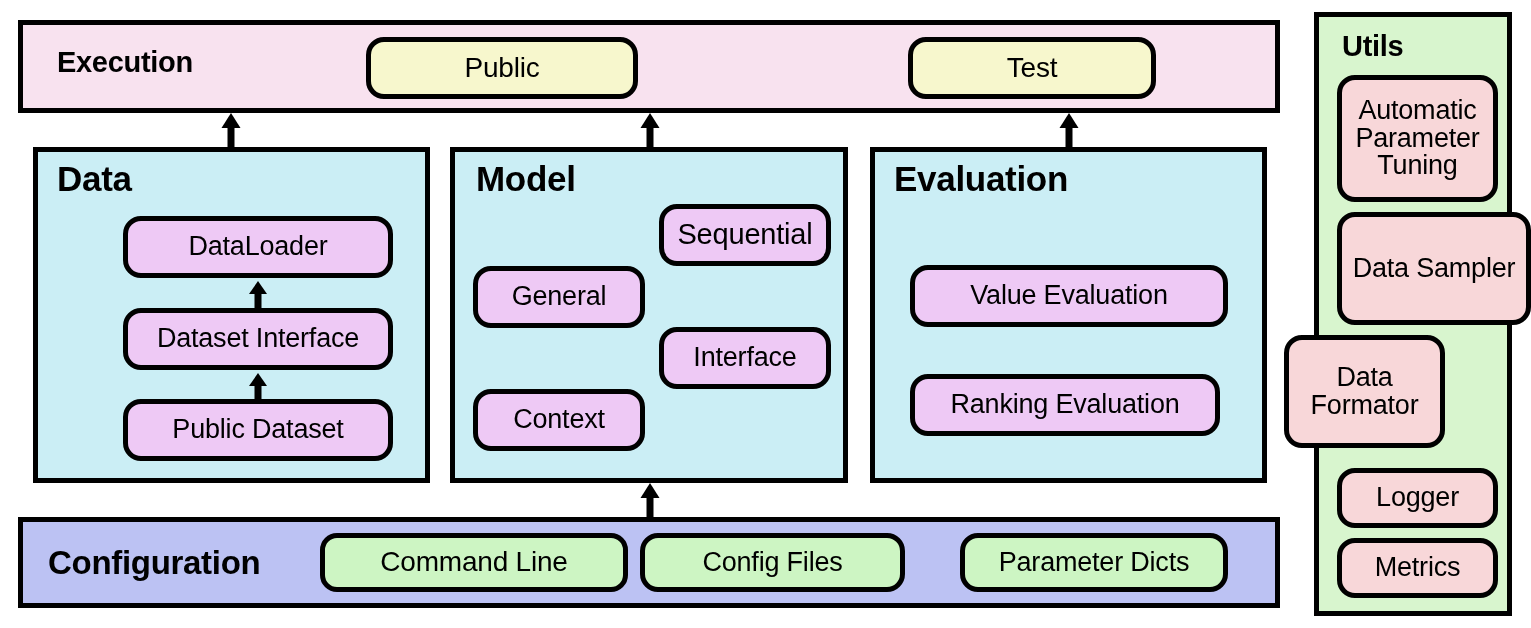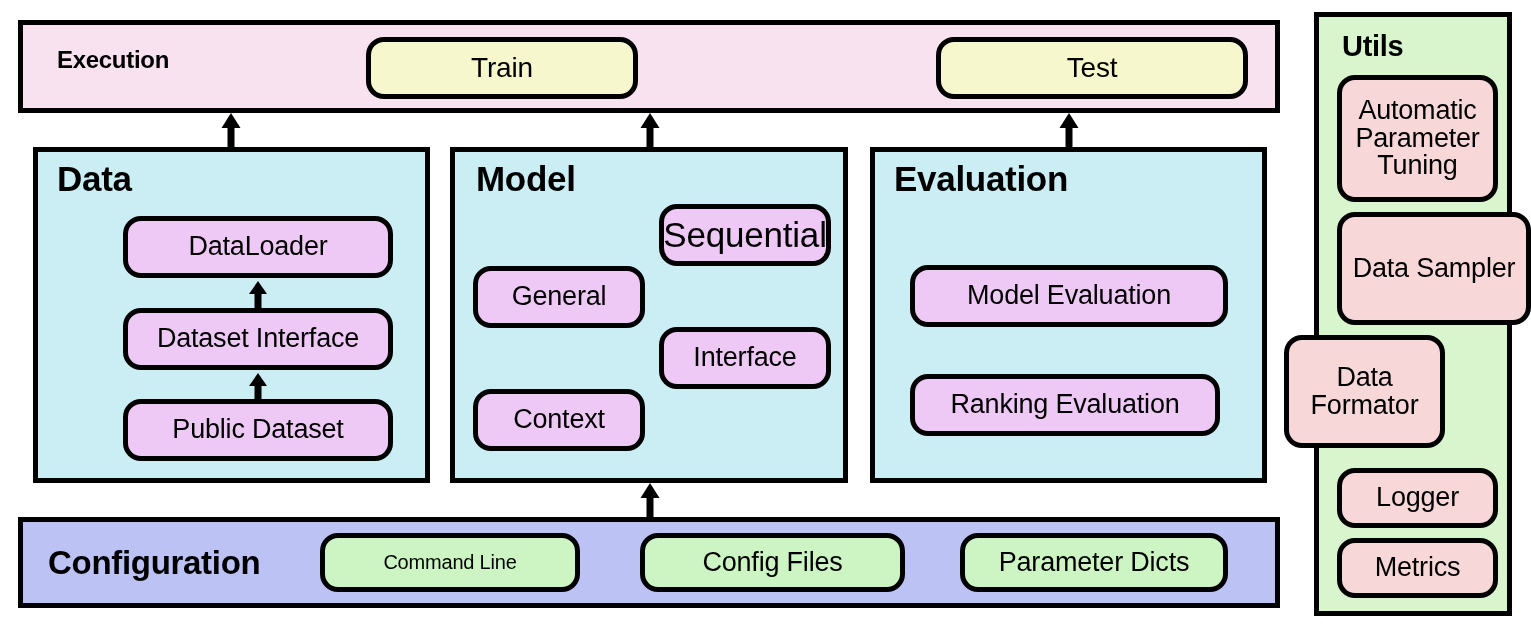--- a/index.html
+++ b/index.html
@@ -63,25 +63,25 @@
   }
   .arrow svg { display: block; }
 </style>
 </head>
 <body>
 
 <div id="canvas">
 
   <div class="panel fill-exec" style="left:18px; top:20px; width:1262px; height:93px;">
   </div>
-  <div class="panel-title" style="left:57px; top:46px; font-size:24px;">Execution</div>
+  <div class="panel-title" style="left:57px; top:46px; font-size:29px;">Execution</div>
 
-  <div class="node fill-yellow" style="left:366px; top:37px; width:272px; height:62px; font-size:28px;">Train</div>
+  <div class="node fill-yellow" style="left:366px; top:37px; width:272px; height:62px; font-size:28px;">Public</div>
 
-  <div class="node fill-yellow" style="left:908px; top:37px; width:312px; height:62px; font-size:28px;margin-left:28px;">Test</div>
+  <div class="node fill-yellow" style="left:908px; top:37px; width:248px; height:62px; font-size:28px;">Test</div>
 
   <div class="arrow" style="left:220px; top:113px;">
     <svg width="22" height="36" viewBox="0 0 22 36">
       <path d="M11 36 L11 12" stroke="#000" stroke-width="7" fill="none"></path>
       <path d="M11 0 L1.5 15 L20.5 15 Z" fill="#000"></path>
     </svg>
   </div>
 
   <div class="arrow" style="left:639px; top:113px;">
     <svg width="22" height="36" viewBox="0 0 22 36">
@@ -118,48 +118,48 @@
       <path d="M11 0 L2 13 L20 13 Z" fill="#000"></path>
     </svg>
   </div>
 
   <div class="node fill-violet" style="left:123px; top:399px; width:270px; height:62px; font-size:27px;">Public Dataset</div>
 
   <div class="panel fill-cyan" style="left:450px; top:147px; width:398px; height:336px;">
   </div>
   <div class="panel-title" style="left:476px; top:159px; font-size:35px;">Model</div>
 
-  <div class="node fill-violet" style="left:659px; top:204px; width:172px; height:62px; font-size:35px;">Sequential</div>
+  <div class="node fill-violet" style="left:659px; top:204px; width:172px; height:62px; font-size:29px;">Sequential</div>
 
   <div class="node fill-violet" style="left:473px; top:266px; width:172px; height:62px; font-size:27px;">General</div>
 
   <div class="node fill-violet" style="left:659px; top:327px; width:172px; height:62px; font-size:27px;">Interface</div>
 
   <div class="node fill-violet" style="left:473px; top:389px; width:172px; height:62px; font-size:27px;">Context</div>
 
   <div class="panel fill-cyan" style="left:870px; top:147px; width:397px; height:336px;">
   </div>
   <div class="panel-title" style="left:894px; top:159px; font-size:35px;">Evaluation</div>
 
-  <div class="node fill-violet" style="left:910px; top:265px; width:318px; height:62px; font-size:27px;">Model Evaluation</div>
+  <div class="node fill-violet" style="left:910px; top:265px; width:318px; height:62px; font-size:27px;">Value Evaluation</div>
 
   <div class="node fill-violet" style="left:910px; top:374px; width:310px; height:62px; font-size:27px;">Ranking Evaluation</div>
 
   <div class="arrow" style="left:639px; top:483px;">
     <svg width="22" height="36" viewBox="0 0 22 36">
       <path d="M11 36 L11 12" stroke="#000" stroke-width="7" fill="none"></path>
       <path d="M11 0 L1.5 15 L20.5 15 Z" fill="#000"></path>
     </svg>
   </div>
 
   <div class="panel fill-config" style="left:18px; top:517px; width:1262px; height:91px;">
   </div>
   <div class="panel-title" style="left:48px; top:544px; font-size:33px;">Configuration</div>
 
-  <div class="node fill-green" style="left:320px; top:533px; width:260px; height:59px; font-size:20px;">Command Line</div>
+  <div class="node fill-green" style="left:320px; top:533px; width:308px; height:59px; font-size:28px;border-radius:17px;">Command Line</div>
 
   <div class="node fill-green" style="left:640px; top:533px; width:265px; height:59px; font-size:27px;">Config Files</div>
 
   <div class="node fill-green" style="left:960px; top:533px; width:268px; height:59px; font-size:27px;">Parameter Dicts</div>
 
   <div class="panel fill-utils" style="left:1314px; top:12px; width:198px; height:604px;">
   </div>
   <div class="panel-title" style="left:1342px; top:30px; font-size:29px;">Utils</div>
 
   <div class="node fill-pink" style="left:1337px; top:75px; width:161px; height:127px; font-size:27px; padding:0 8px;">Automatic Parameter Tuning</div>

